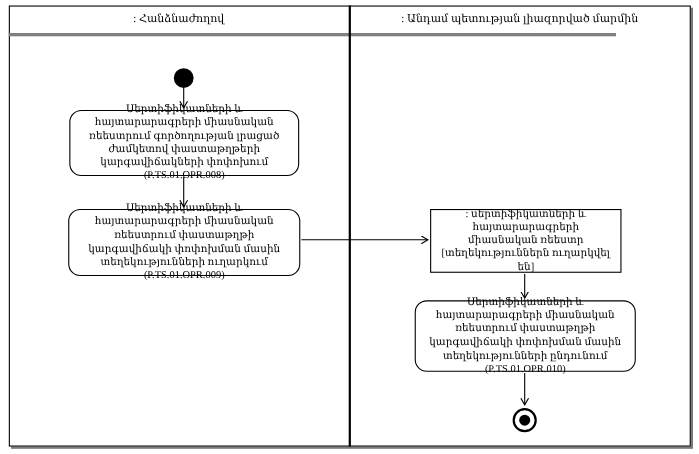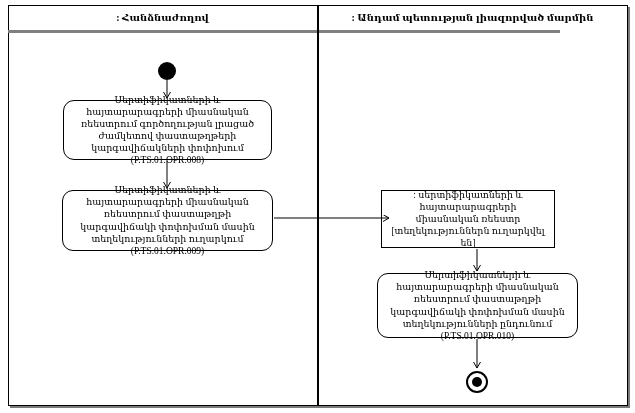--- a/index.html
+++ b/index.html
@@ -21,21 +21,20 @@
     border: 1px solid #000;
     box-shadow: 2px 2px 0 0 #7a7a7a;
     background: #ffffff;
   }
   .header-strip {
     position: absolute;
     left: 8px; top: 5px;
     width: 552px; height: 28px;
     border-bottom: 3px solid #808080;
     display: flex;
-    font-weight: bold;
   }
   .lane-header {
     flex: 0 0 auto;
     display: flex;
     align-items: center;
     justify-content: center;
     font-size: 10px;
     color: #000;
   }
   .lane-header.left  { width: 309px; }
@@ -55,21 +54,21 @@
     justify-content: center;
     text-align: center;
     font-size: 9.5px;
     line-height: 1.28;
     color: #000;
     padding: 3px 6px;
   }
   .rounded { border-radius: 11px; }
   .activity-l1 { left: 63px;  top: 100px; width: 209px; height: 60px; }
   .activity-l2 { left: 62px;  top: 190px; width: 211px; height: 61px; }
-  .object-r1   { left: 381px; top: 190px; width: 174px; height: 58px; }
+  .object-r1   { left: 391px; top: 190px; width: 174px; height: 58px; }
   .activity-r2 { left: 377px; top: 273px; width: 201px; height: 65px; }
   .initial-node {
     position: absolute;
     left: 158px; top: 62px;
     width: 18px; height: 18px;
     background: #000;
     border-radius: 50%;
   }
   .final-node {
     position: absolute;

